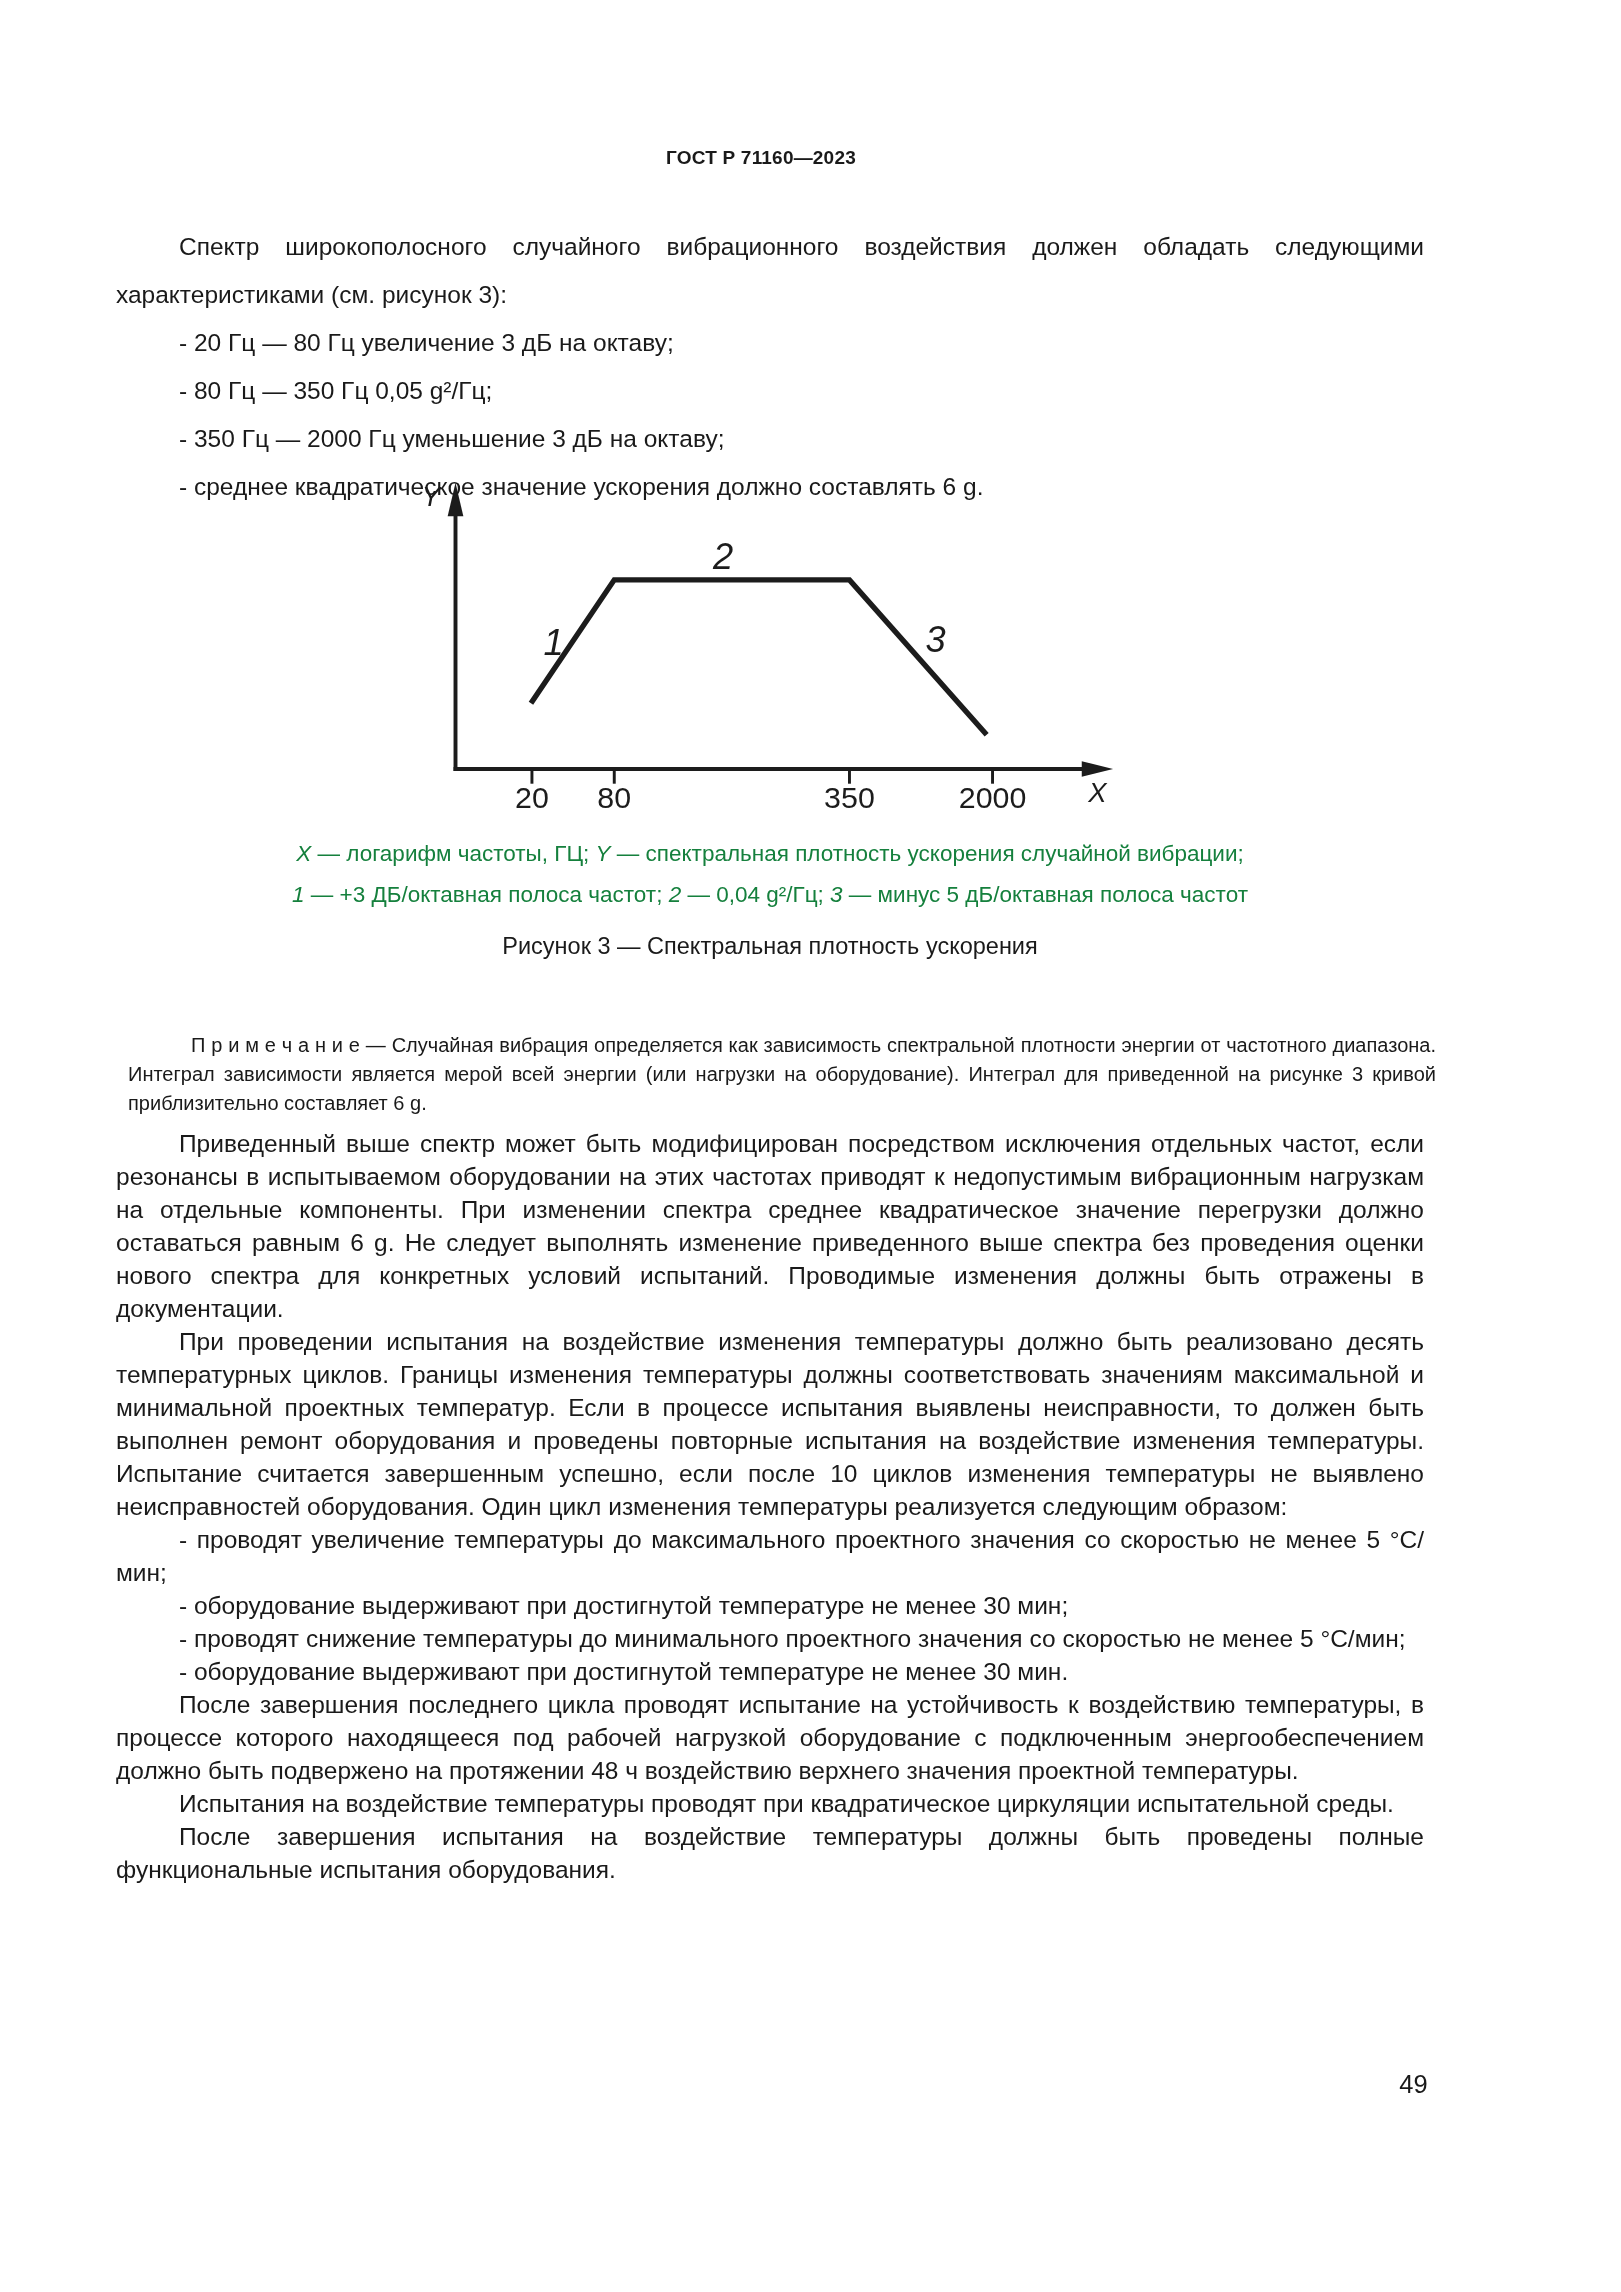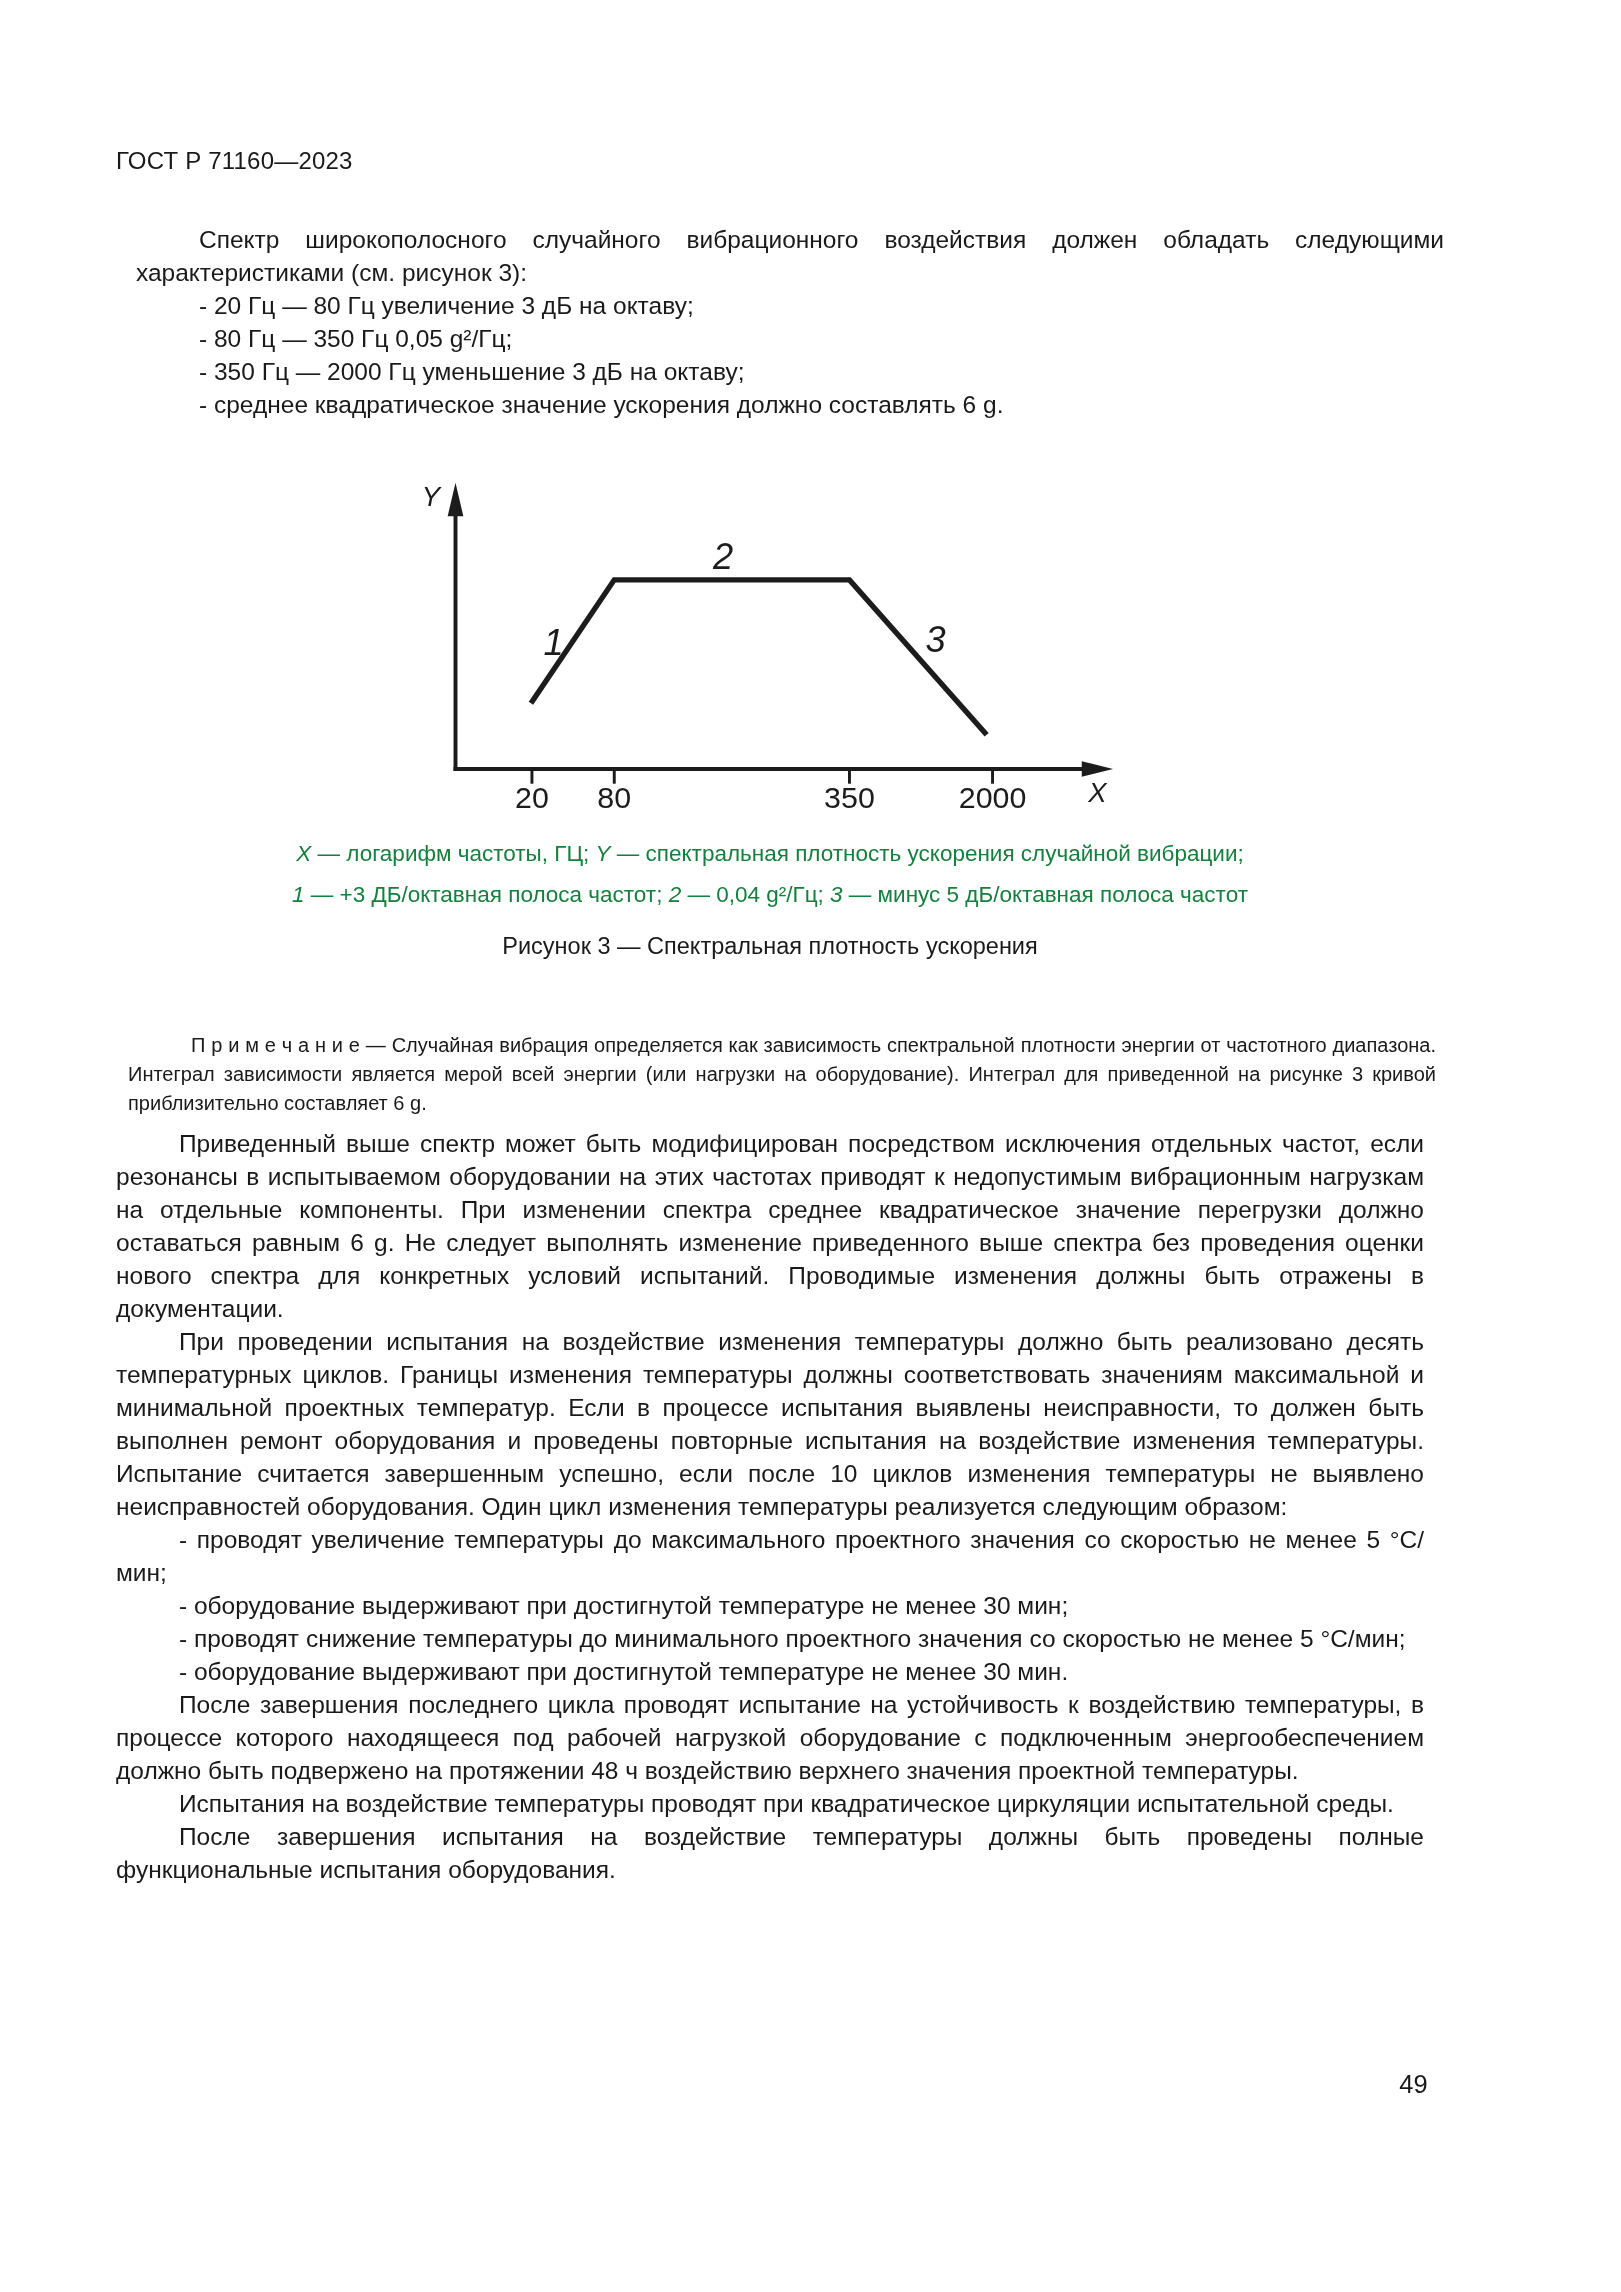--- a/index.html
+++ b/index.html
@@ -10,33 +10,32 @@
     background: #ffffff;
     font-family: "Liberation Sans", "DejaVu Sans", sans-serif;
     color: #1a1a1a;
     overflow: hidden;
   }
   .doc-header {
     position: absolute;
     top: 147px;
     left: 116px;
     width: 1290px;
-    text-align: left;
-    font-size: 24px;
-    font-weight: normal;
+    text-align: center;
+    font-size: 19px;
+    font-weight: bold;
     letter-spacing: 0.2px;
   }
   .intro {
     position: absolute;
     top: 223px;
     left: 116px;
     width: 1308px;
     font-size: 24.5px;
-    line-height: 33px;
-    margin-left: 20px;
+    line-height: 48px;
   }
   .intro p { margin: 0; text-indent: 63px; }
   .intro p.justified { text-align: justify; }
   .figure-wrap {
     position: absolute;
     top: 475px;
     left: 421px;
     width: 706px;
     height: 343px;
   }

